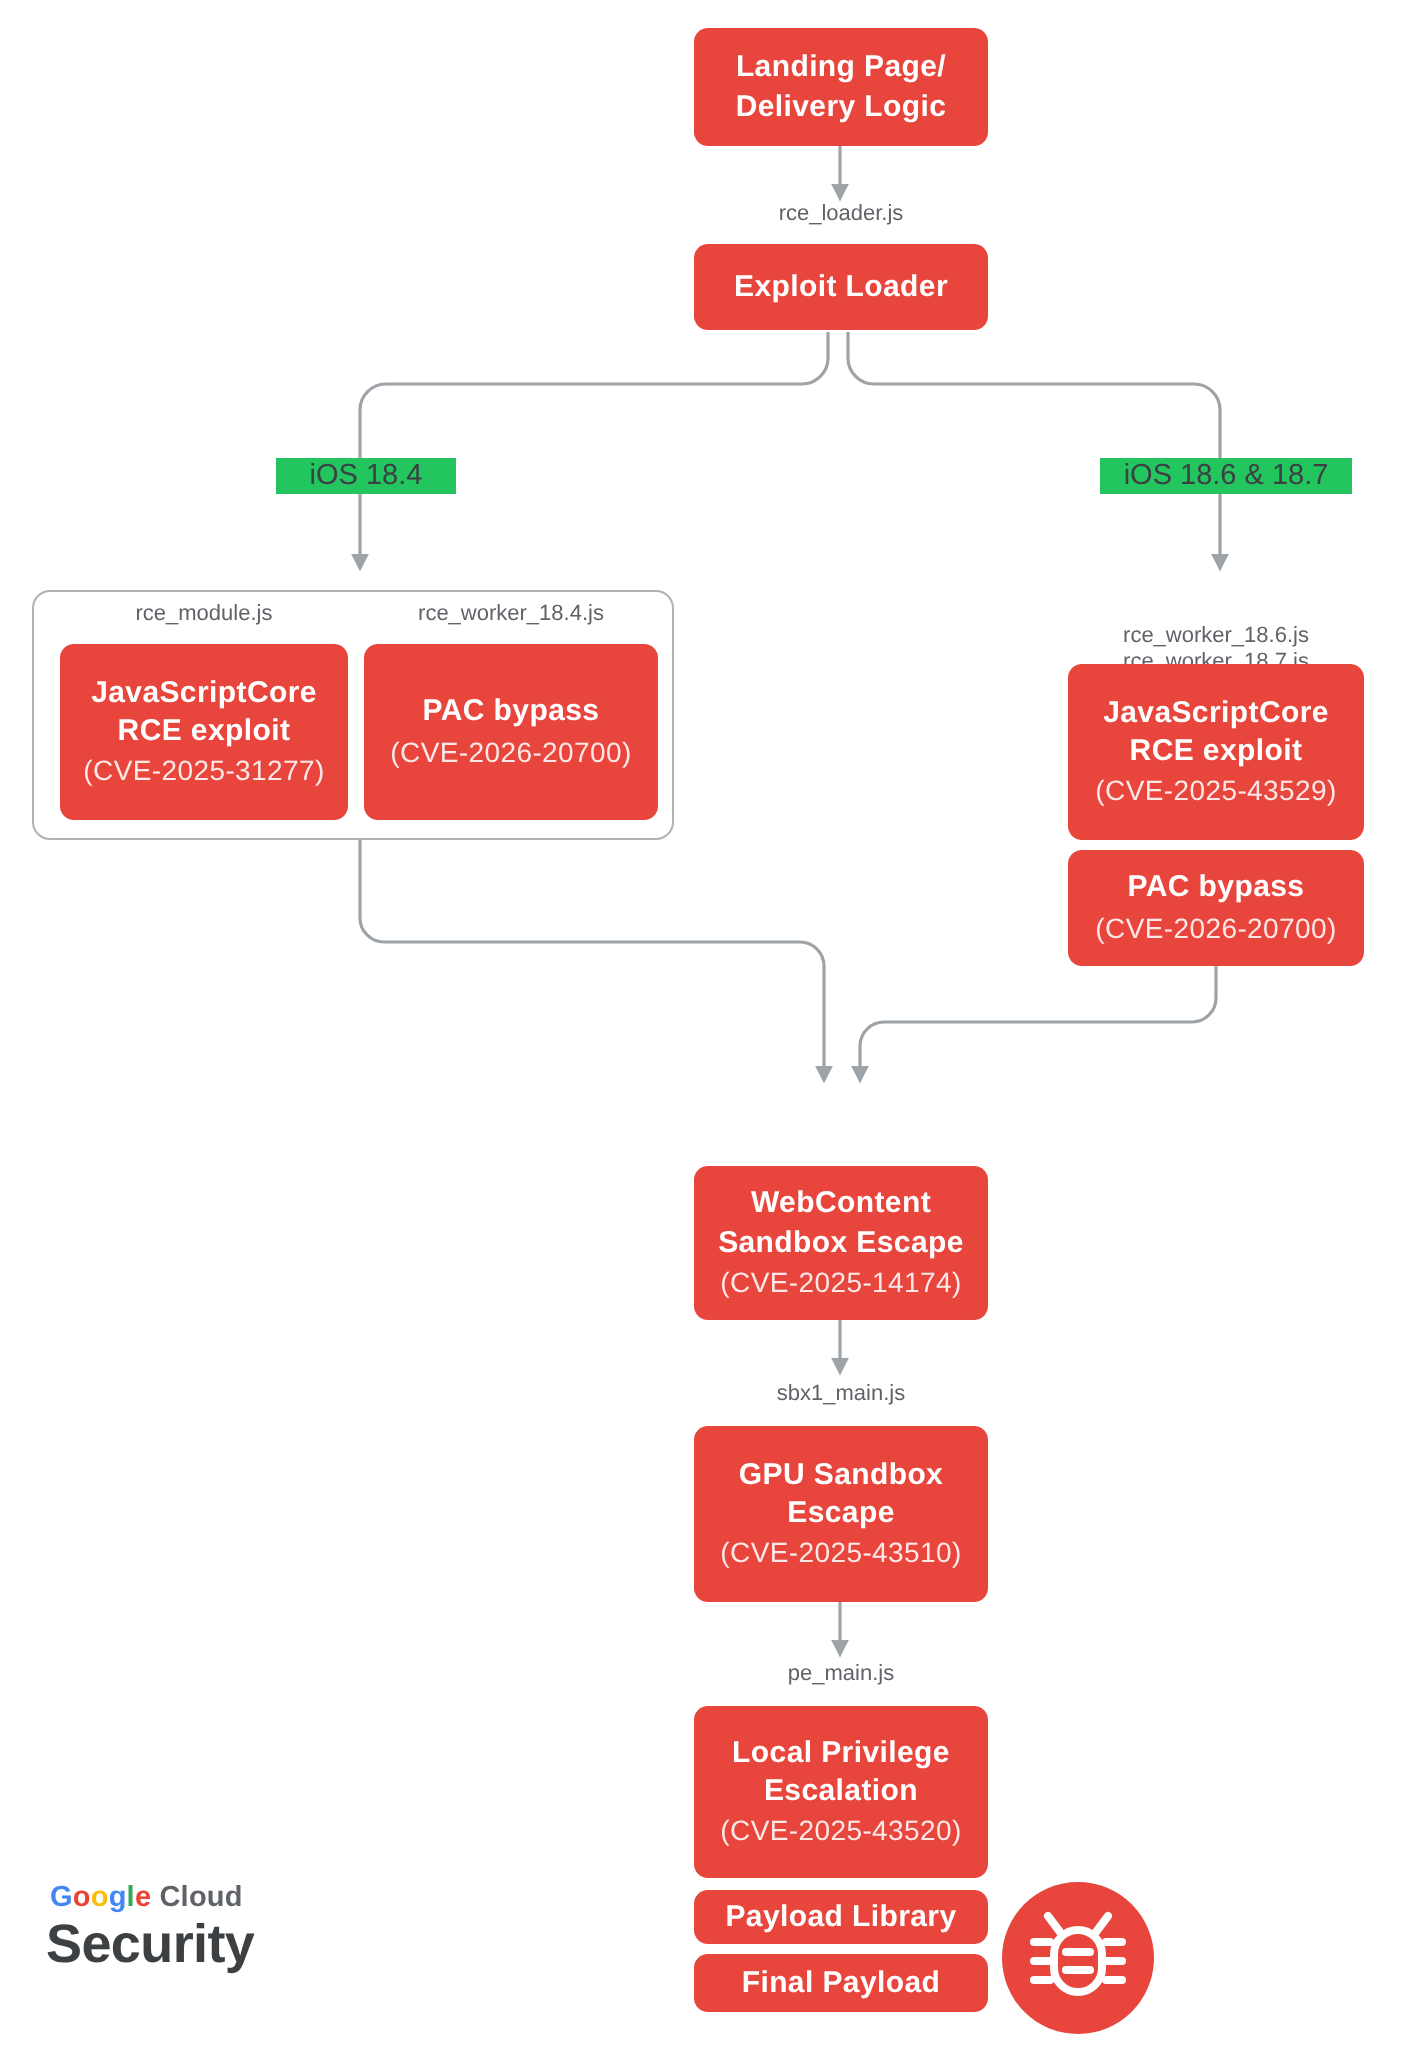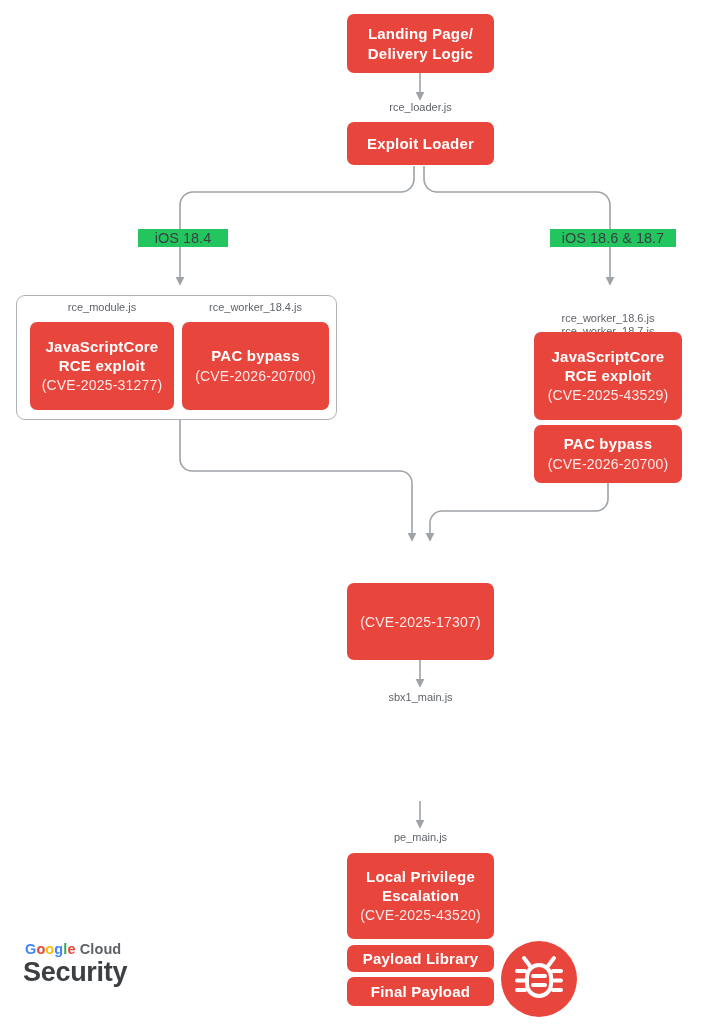--- a/index.html
+++ b/index.html
@@ -90,25 +90,32 @@
 RCE exploit</span>
     <span class="cve">(CVE-2025-43529)</span>
   </div>
   <div class="node" style="left:534px;top:425px;width:148px;height:58px;">
     <span class="title">PAC bypass</span>
     <span class="cve">(CVE-2026-20700)</span>
   </div>
 
 
   <div class="node" style="left:347px;top:583px;width:147px;height:77px;">
-    <span class="cve">(CVE-2025-17307)</span>
+    <span class="title">WebContent
+Sandbox Escape</span>
+    <span class="cve">(CVE-2025-14174)</span>
   </div>
 
   <div class="filelabel" style="left:347px;top:691px;width:147px;">sbx1_main.js</div>
 
+  <div class="node" style="left:347px;top:713px;width:147px;height:88px;">
+    <span class="title">GPU Sandbox
+Escape</span>
+    <span class="cve">(CVE-2025-43510)</span>
+  </div>
 
   <div class="filelabel" style="left:347px;top:831px;width:147px;">pe_main.js</div>
 
   <div class="node" style="left:347px;top:853px;width:147px;height:86px;">
     <span class="title">Local Privilege
 Escalation</span>
     <span class="cve">(CVE-2025-43520)</span>
   </div>
 
   <div class="node" style="left:347px;top:945px;width:147px;height:27px;">

